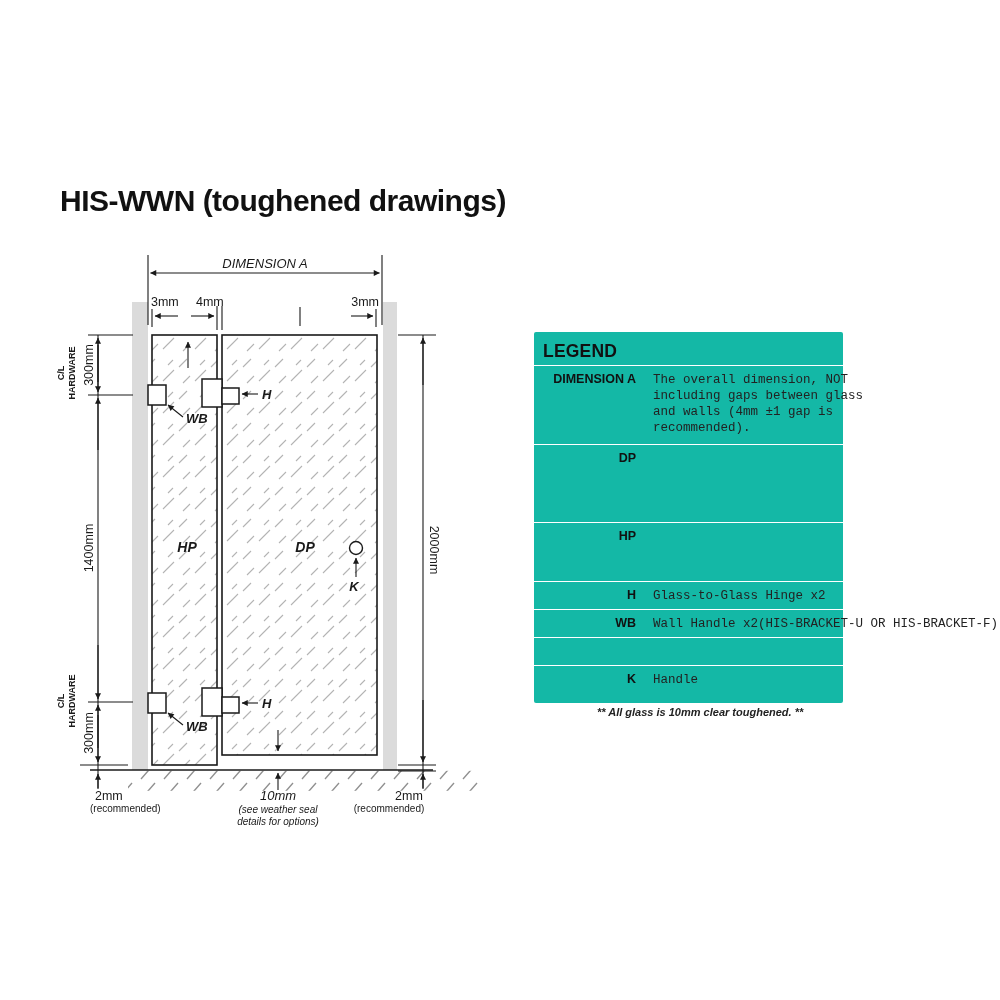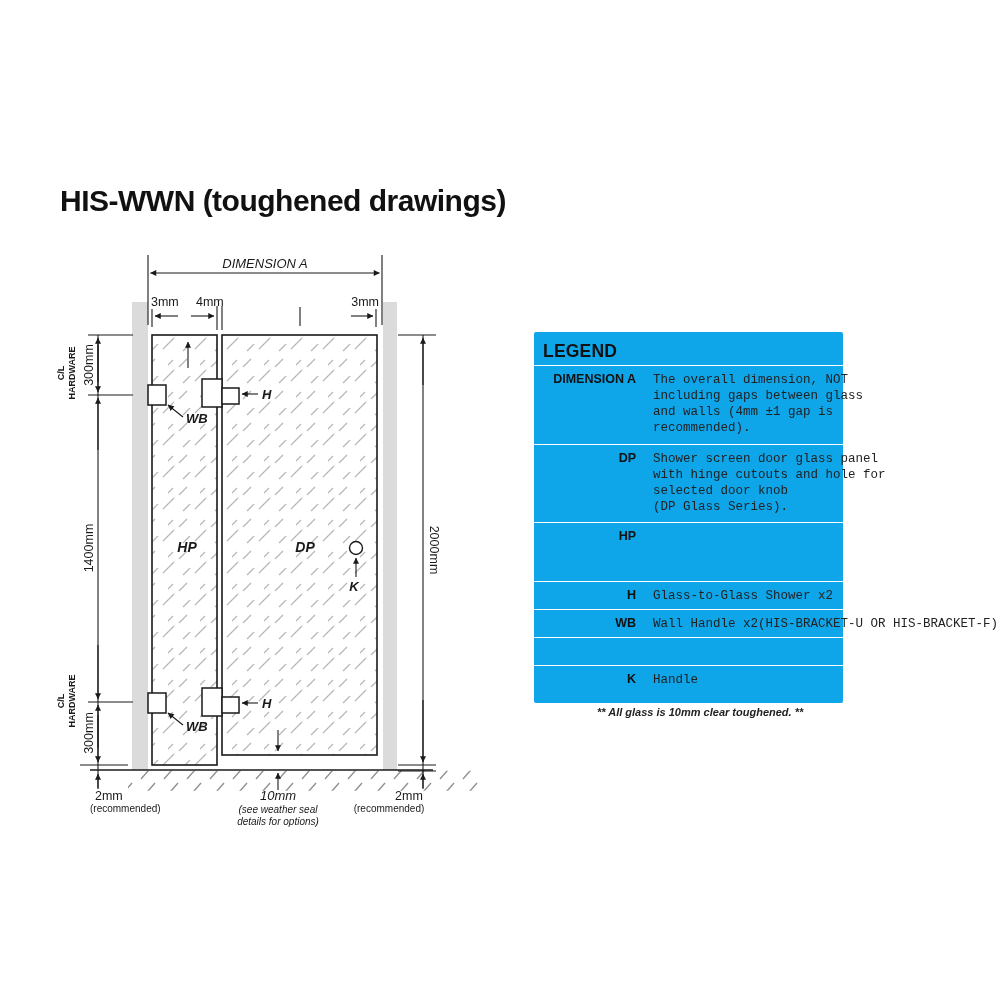--- a/index.html
+++ b/index.html
@@ -153,43 +153,39 @@
 
   <text class="dim-txt" x="95" y="800" font-size="13">2mm</text>
   <text class="note-txt" x="90" y="812">(recommended)</text>
   <text class="mm-it" x="278" y="800" text-anchor="middle">10mm</text>
   <text class="note-txt-it" x="278" y="813" text-anchor="middle">(see weather seal</text>
   <text class="note-txt-it" x="278" y="825" text-anchor="middle">details for options)</text>
   <text class="dim-txt" x="409" y="800" font-size="13" text-anchor="middle">2mm</text>
   <text class="note-txt" x="389" y="812" text-anchor="middle">(recommended)</text>
 </svg>
 
-<div class="legend" style="background: #0ea5e9;">
+<div class="legend" style="background: #14b8a6;">
   <div class="legend-header">LEGEND</div>
 
   <div class="legend-row" style="min-height:79px;">
     <div class="legend-term">DIMENSION A</div>
     <div class="legend-desc">The overall dimension, NOT
 including gaps between glass
 and walls (4mm ±1 gap is
 recommended).</div>
   </div>
   <div class="legend-row" style="min-height:78px;">
     <div class="legend-term">DP</div>
-    <div class="legend-desc">Shower screen door glass panel
-with hinge cutouts and hole for
-selected door knob
-(DP Glass Series).</div>
   </div>
   <div class="legend-row" style="min-height:59px;">
     <div class="legend-term">HP</div>
   </div>
   <div class="legend-row" style="min-height:28px;">
     <div class="legend-term">H</div>
-    <div class="legend-desc">Glass-to-Glass Shower x2</div>
+    <div class="legend-desc">Glass-to-Glass Hinge x2</div>
   </div>
   <div class="legend-row" style="min-height:28px;">
     <div class="legend-term">WB</div>
     <div class="legend-desc">Wall Handle x2(HIS-BRACKET-U OR HIS-BRACKET-F)</div>
   </div>
   <div class="legend-row" style="min-height:28px;">
     <div class="legend-term"></div>
     <div class="legend-desc"></div>
   </div>
   <div class="legend-row" style="min-height:38px;">

